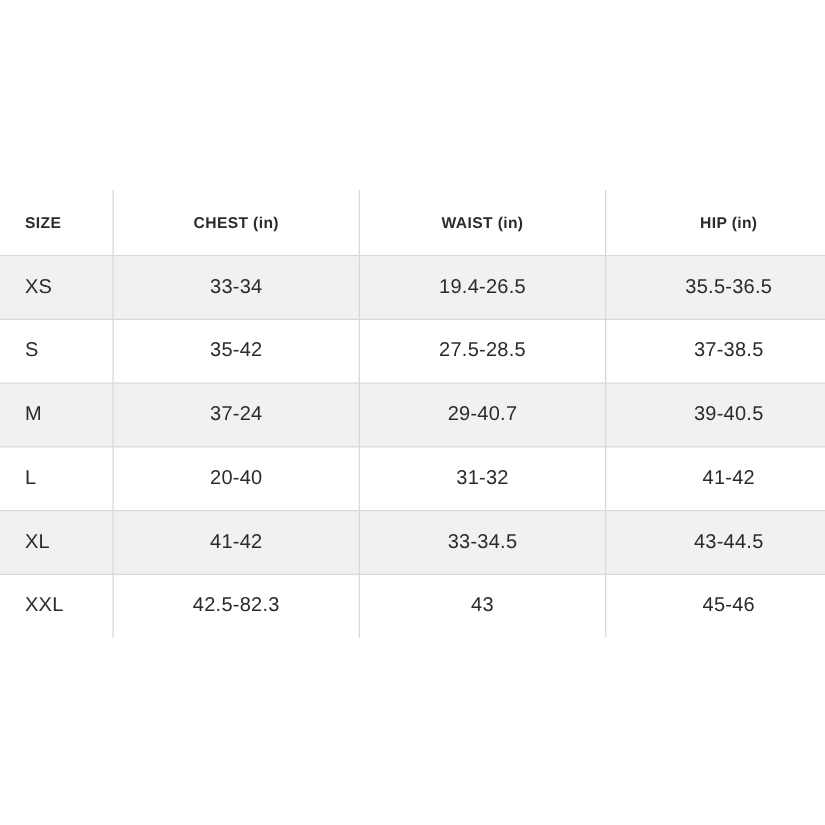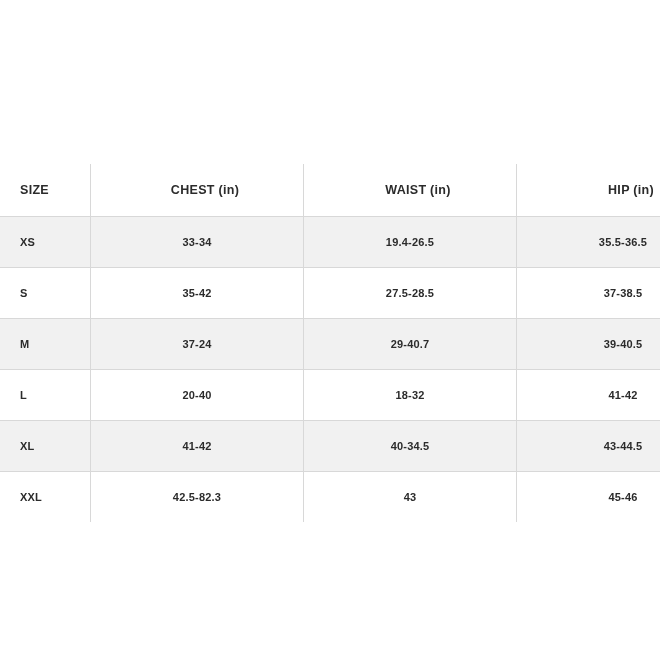--- a/index.html
+++ b/index.html
@@ -15,52 +15,51 @@
     overflow: hidden;
   }
   .page {
     position: relative;
     width: 660px;
     height: 660px;
     box-sizing: border-box;
   }
   .table-wrap {
     position: absolute;
-    top: 164px;
+    top: 152px;
     left: 0;
     width: 624px;
   }
   table.size-chart {
     width: 660px;
     border-collapse: collapse;
     table-layout: fixed;
   }
   table.size-chart th,
   table.size-chart td {
     border-bottom: 1px solid #d8d8d8;
     border-right: 1px solid #d8d8d8;
     padding: 0;
     height: 50px;
-    font-size: 11px;
-    font-weight: bold;
+    font-size: 16px;
+    font-weight: normal;
     color: #2b2b2b;
     text-align: center;
     vertical-align: middle;
     letter-spacing: 0.2px;
   }
   table.size-chart th:last-child,
   table.size-chart td:last-child {
     border-right: none;
   }
   table.size-chart thead th {
     font-weight: bold;
     height: 52px;
     font-size: 12.5px;
     letter-spacing: 0.3px;
-    padding-left: 16px;
   }
   table.size-chart th.col-size,
   table.size-chart td.col-size {
     width: 70px;
     text-align: left;
     padding-left: 20px;
   }
   table.size-chart th.col-size {
     padding-left: 20px;
   }
@@ -107,27 +106,27 @@
         </tr>
         <tr class="shaded">
           <td class="col-size">M</td>
           <td class="col-data">37-24</td>
           <td class="col-data">29-40.7</td>
           <td class="col-data">39-40.5</td>
         </tr>
         <tr class="plain">
           <td class="col-size">L</td>
           <td class="col-data">20-40</td>
-          <td class="col-data">18-32</td>
+          <td class="col-data">31-32</td>
           <td class="col-data">41-42</td>
         </tr>
         <tr class="shaded">
           <td class="col-size">XL</td>
           <td class="col-data">41-42</td>
-          <td class="col-data">40-34.5</td>
+          <td class="col-data">33-34.5</td>
           <td class="col-data">43-44.5</td>
         </tr>
         <tr class="plain">
           <td class="col-size">XXL</td>
           <td class="col-data">42.5-82.3</td>
           <td class="col-data">43</td>
           <td class="col-data">45-46</td>
         </tr>
       </tbody>
     </table>

